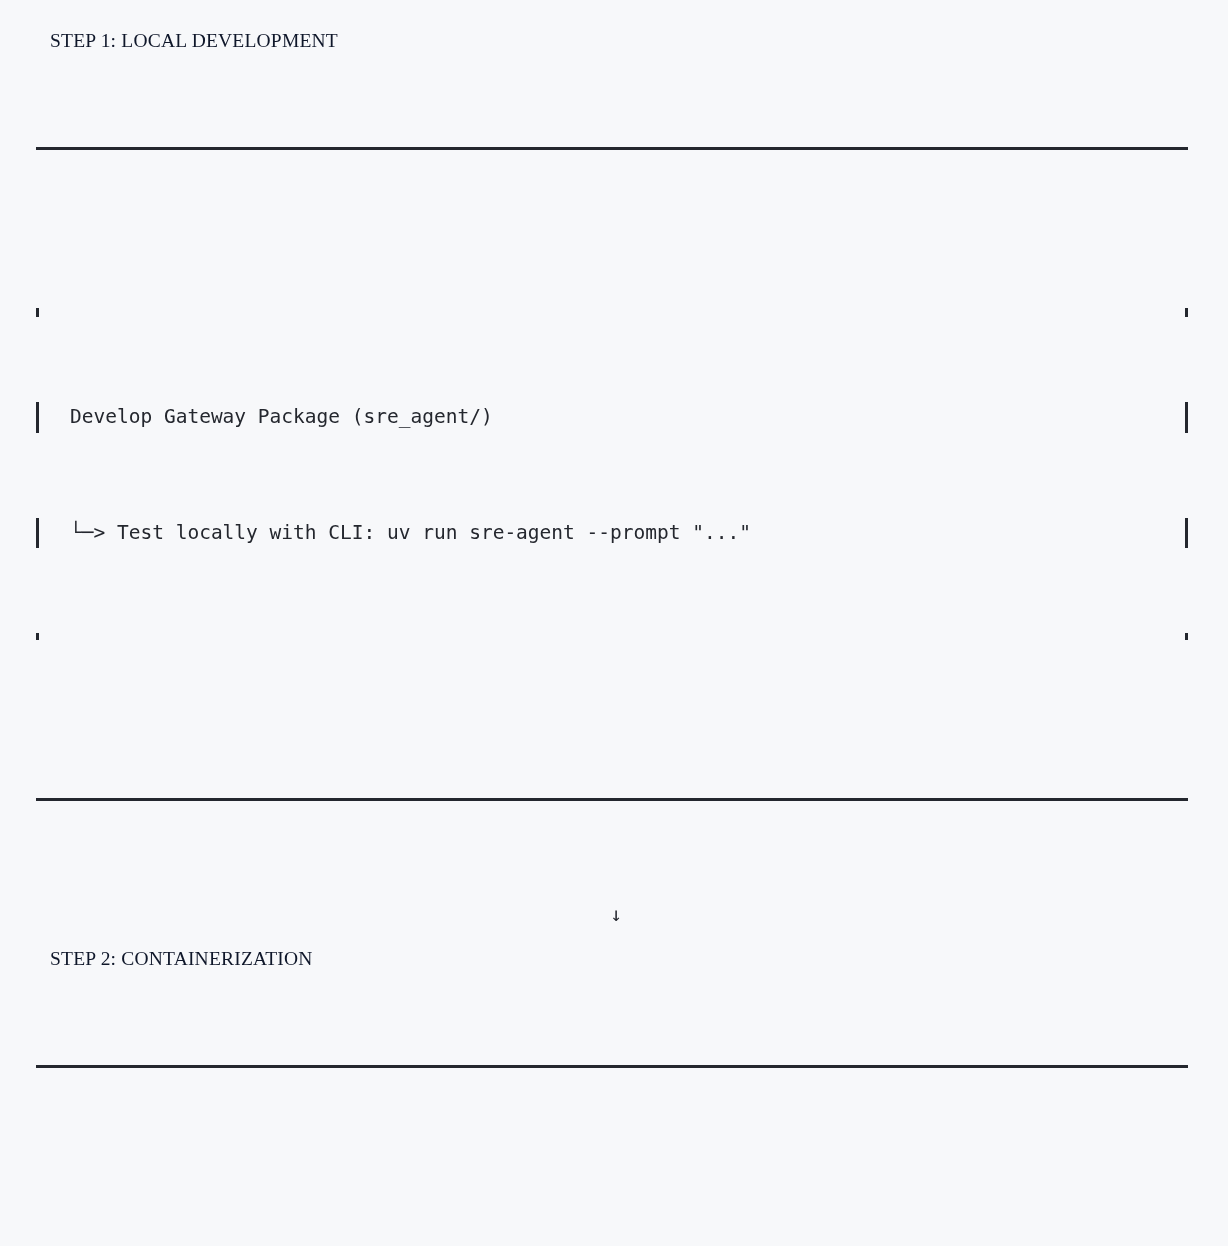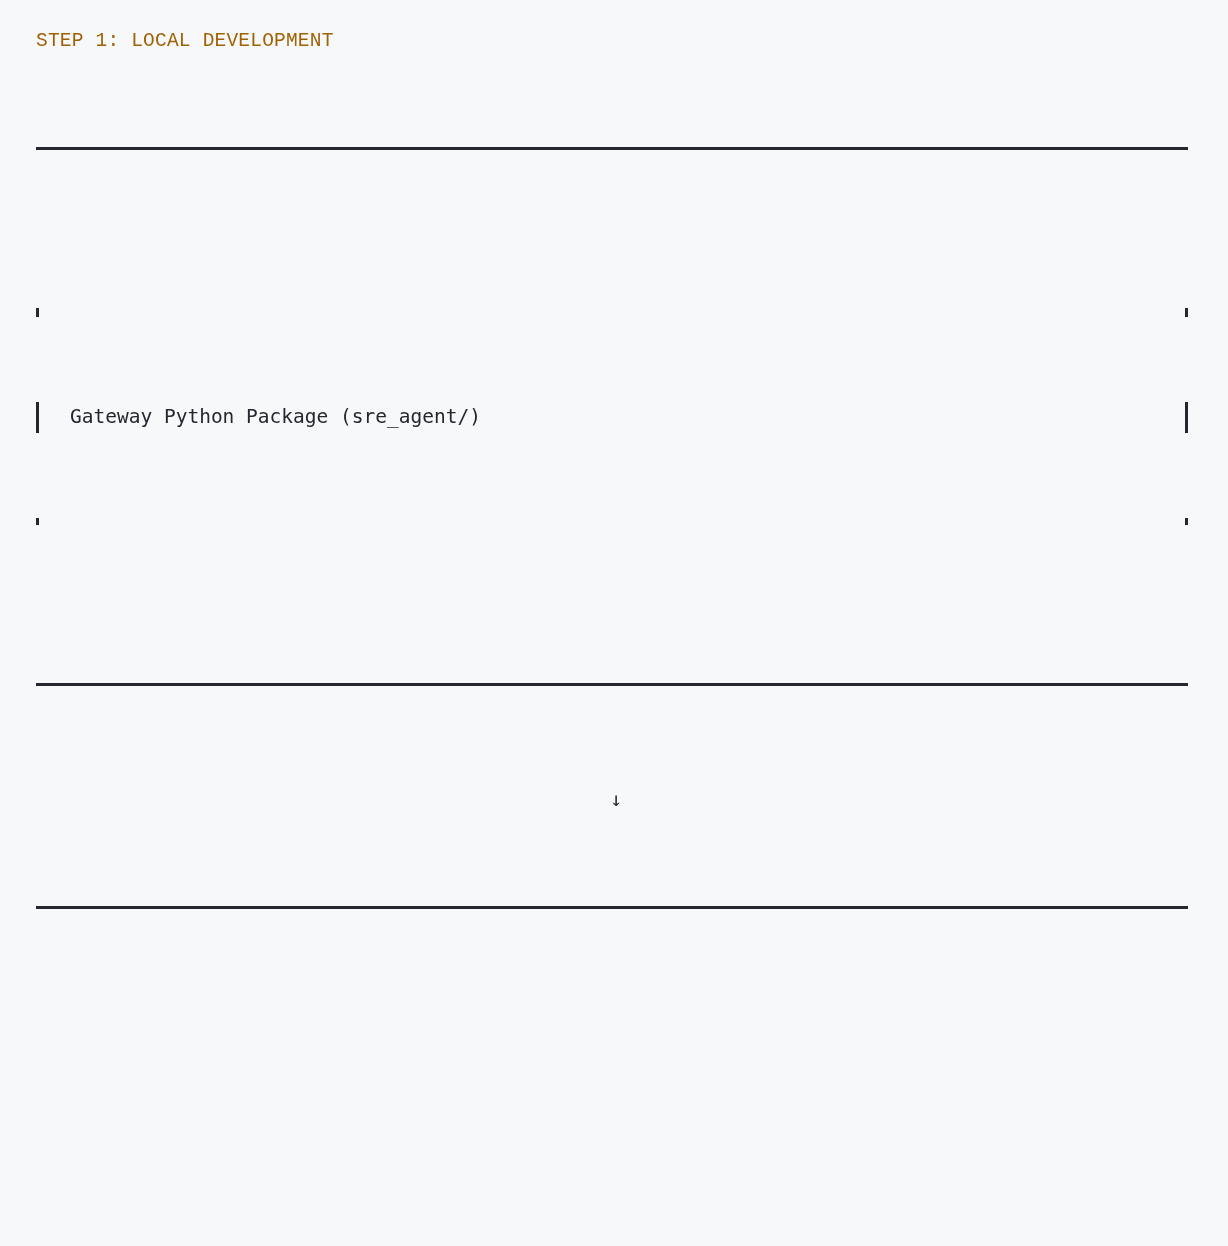--- a/index.html
+++ b/index.html
@@ -29,27 +29,27 @@
     top: 26px;
     width: 1160px;
   }
 
   .step-block {
     margin: 0;
     padding: 0;
   }
 
   .step-title {
-    font-family: Liberation Mono, monospace;
+    font-family: Liberation Serif, serif;
     font-size: 19.5px;
     line-height: 30px;
     letter-spacing: 0.2px;
-    color: #a16207;
+    color: #0f172a;
     white-space: pre;
-    margin: 0 0 14px 0;
+    margin: 0 0 14px 14px;
   }
 
   
   .ascii-box {
     font-family: "DejaVu Sans Mono", "Liberation Mono", monospace;
     font-size: 19.5px;
     line-height: 38.5px;
     white-space: pre;
     color: #24272e;
     margin: 0;
@@ -121,32 +121,34 @@
 
 <div class="page">
   <div class="flow">
 
     <div class="step-block">
       <div class="step-title">STEP 1: LOCAL DEVELOPMENT</div>
       <div class="ascii-box">
         <span class="box-rule top"></span>
         <div class="box-body">
           <span class="box-line box-spacer"></span>
-          <span class="box-line"><span class="txt">Gateway Python Package (sre_agent/)</span></span>
+          <span class="box-line"><span class="txt">Develop Gateway Package (sre_agent/)</span></span>
+          <span class="box-line"><span class="txt">└─&gt; Test locally with CLI: uv run sre-agent --prompt "..."</span></span>
           <span class="box-line box-spacer2"></span>
         </div>
         <span class="box-rule bottom"></span>
       </div>
     </div>
 
     <div class="gap-before-arrow"></div>
     <div class="arrow-row">↓</div>
     <div class="gap-after-arrow"></div>
 
     <div class="step-block">
+      <div class="step-title">STEP 2: CONTAINERIZATION</div>
       <div class="ascii-box">
         <span class="box-rule top"></span>
         
         
       </div>
     </div>
 
   </div>
 </div>
 

